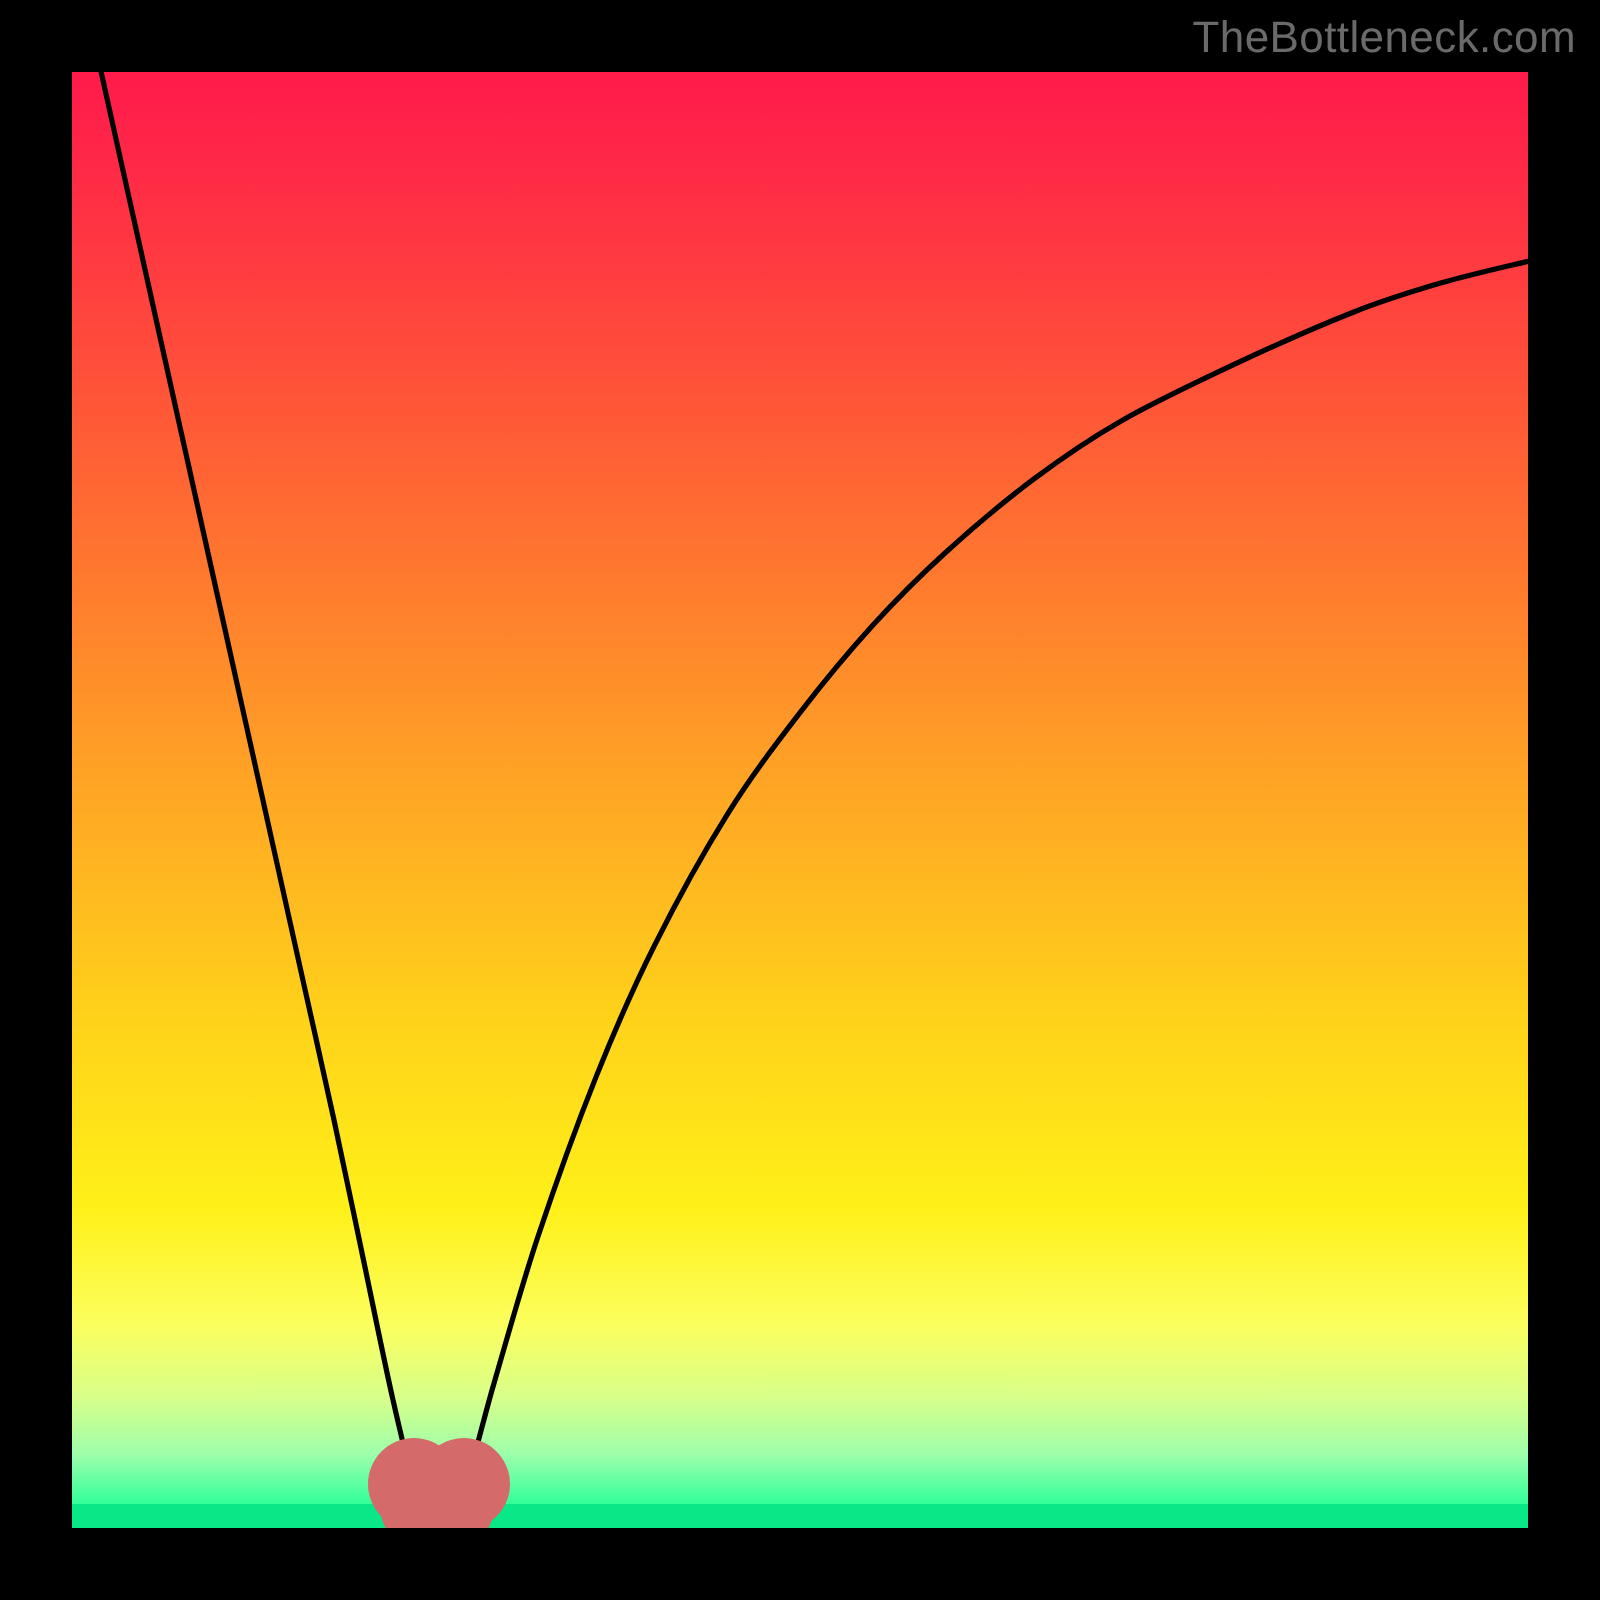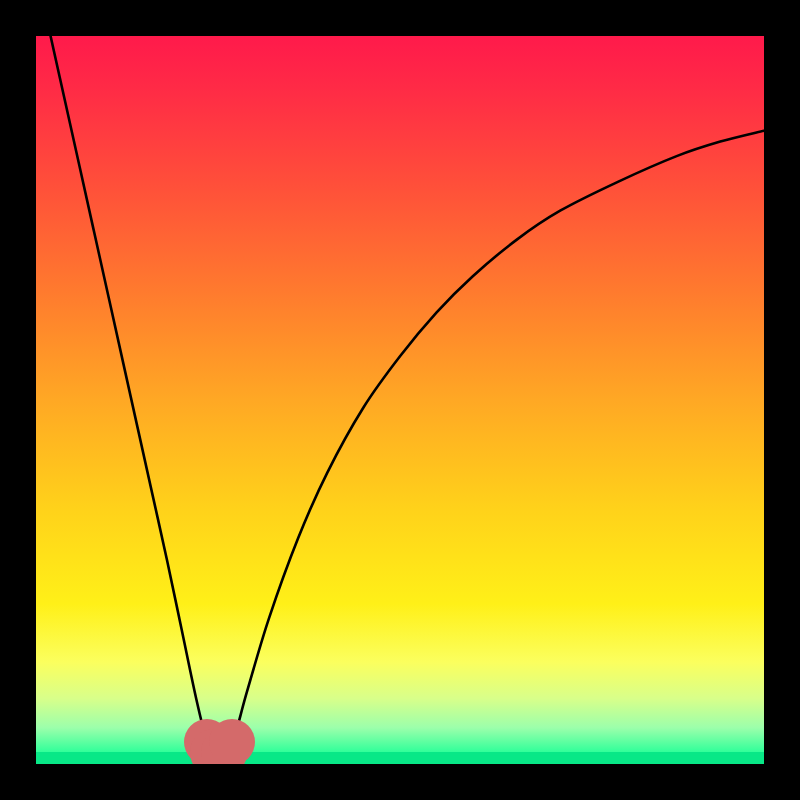--- a/index.html
+++ b/index.html
@@ -81,13 +81,14 @@
       </svg>
 
     <div id="markers">
         <div class="marker" style="width: 46.592px; height: 46.592px; left: 147.784px; top: 682.864px; background: rgb(212, 106, 106);"></div>
         <div class="marker" style="width: 46.592px; height: 46.592px; left: 153.608px; top: 693.056px; background: rgb(212, 106, 106);"></div>
         <div class="marker" style="width: 46.592px; height: 46.592px; left: 164.528px; top: 693.056px; background: rgb(212, 106, 106);"></div>
         <div class="marker" style="width: 46.592px; height: 46.592px; left: 172.536px; top: 682.864px; background: rgb(212, 106, 106);"></div>
       </div>
   </div>
 
+  <div class="watermark">TheBottleneck.com</div>
 </div>
 
 </body></html>

